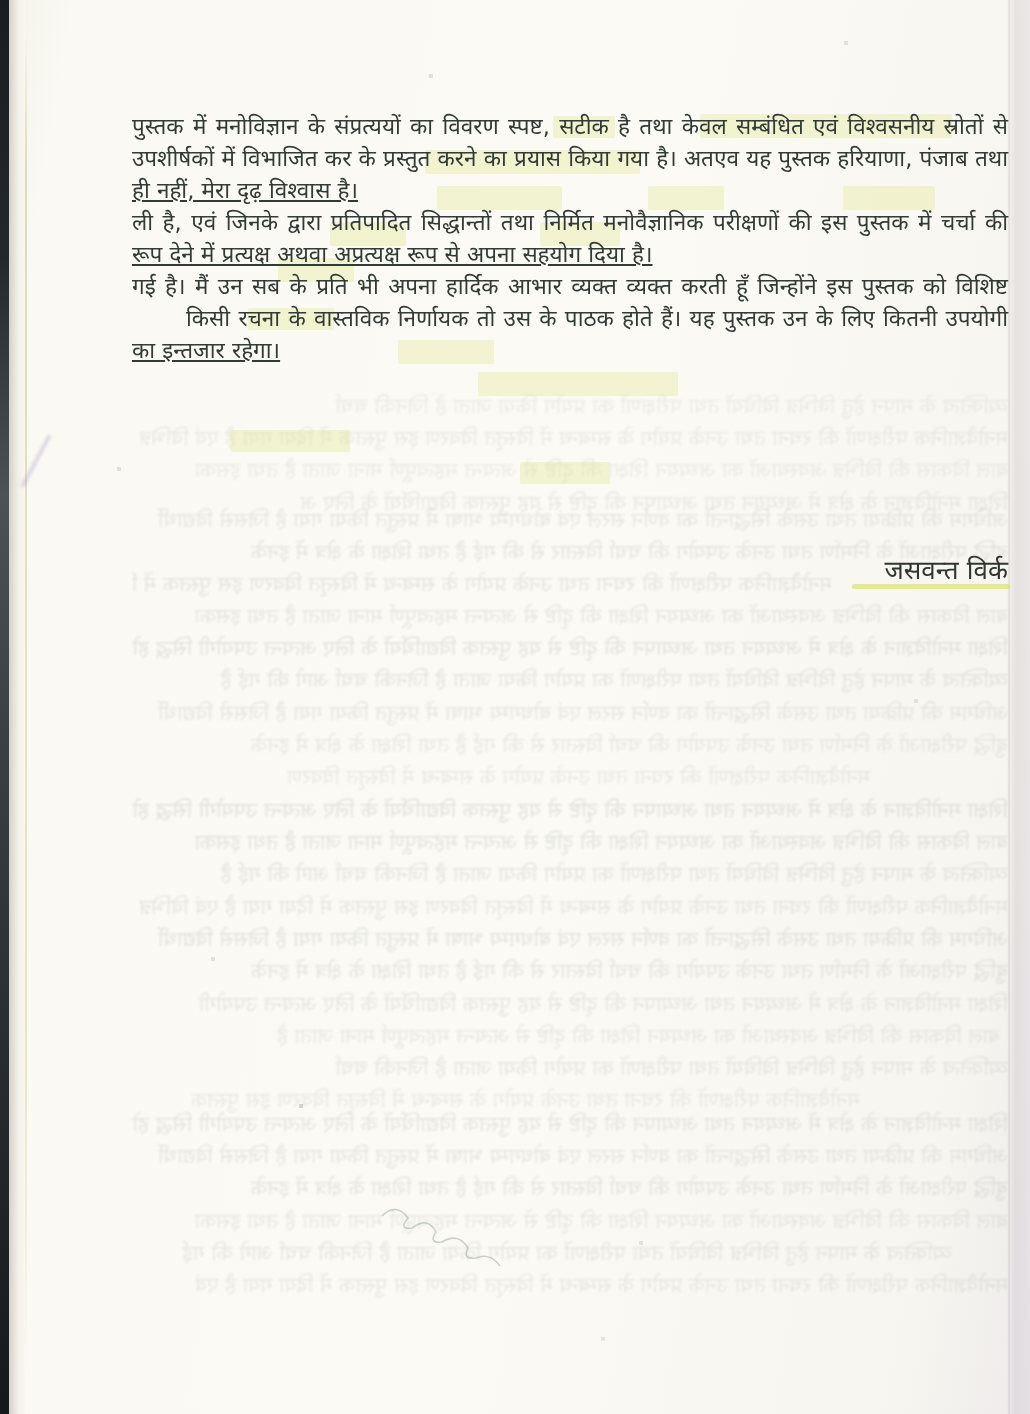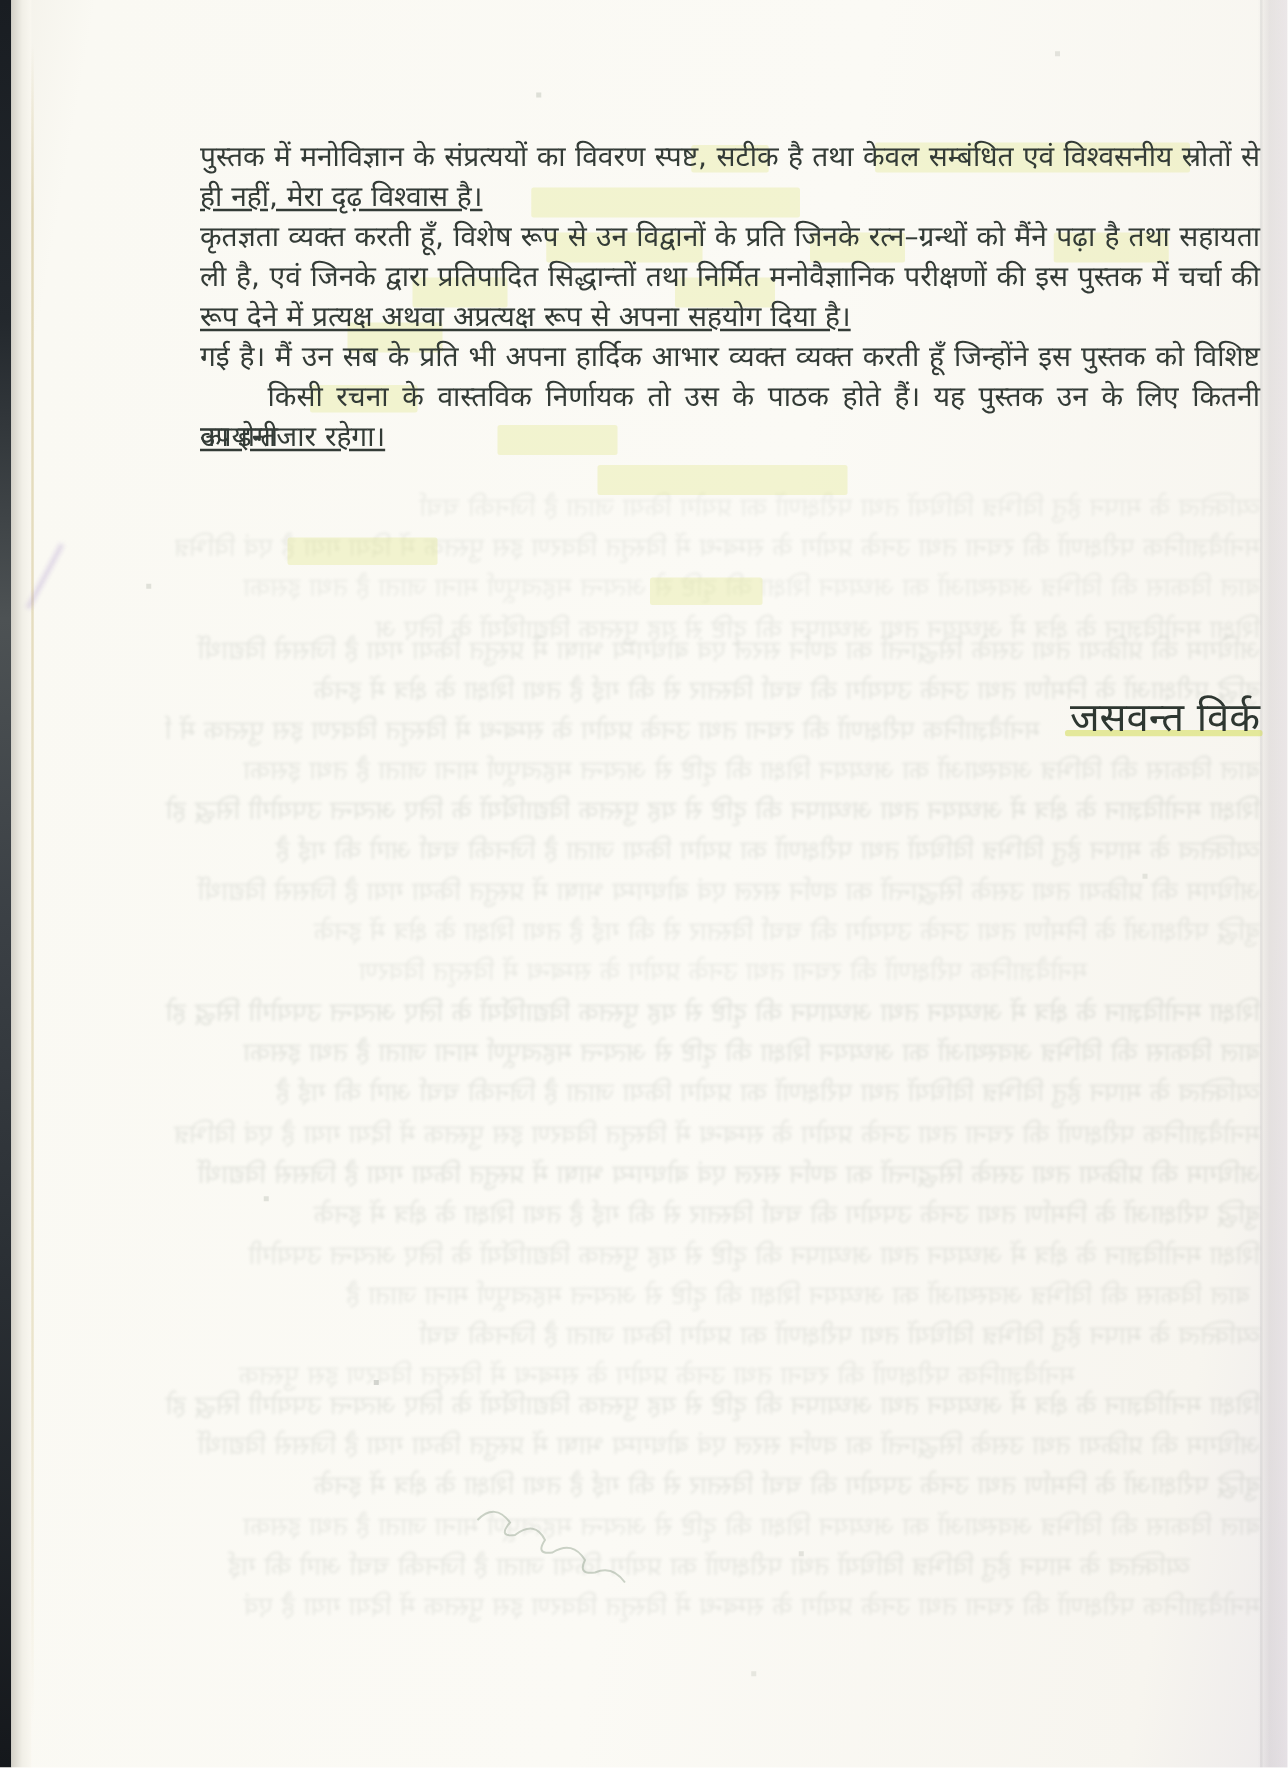--- a/index.html
+++ b/index.html
@@ -22,25 +22,25 @@
   #bleed{position:absolute;left:0;top:0;width:1030px;height:1414px;overflow:hidden;}
   .bleed-line{position:absolute;transform:scaleX(-1);filter:blur(1.3px);color:#5a675c;
     font-size:21px;line-height:28px;height:28px;overflow:hidden;white-space:nowrap;}
   
   #hl{position:absolute;left:0;top:0;width:1030px;height:1414px;}
   .hl{position:absolute;background:rgba(224,229,130,0.32);border-radius:2px;}
   .hl-strong{background:rgba(211,221,84,0.55);}
   
   .textcol{position:absolute;left:132px;top:110px;width:876px;color:#333b36;
     font-size:22.5px;line-height:32px;z-index:4;}
-  .tline{text-align:justify;text-align-last:justify;height:32px;margin-left:28px;}
+  .tline{text-align:justify;text-align-last:justify;height:32px;}
   .tlast{text-align-last:left;text-decoration:underline;}
   .tindent{text-indent:54px;}
   .signature{position:absolute;left:132px;top:551px;width:876px;text-align:right;
-    font-size:32px;color:#2e3731;z-index:4;}
+    font-size:26px;color:#2e3731;z-index:4;}
   
   .purple-mark{position:absolute;left:34px;top:432px;width:4px;height:58px;
     background:rgba(158,138,200,0.30);transform:rotate(28deg);filter:blur(1.5px);z-index:5;}
   .pen-mark{position:absolute;left:378px;top:1198px;z-index:5;opacity:0.45;}
   .specks{position:absolute;left:0;top:0;width:2px;height:2px;background:transparent;z-index:5;
     box-shadow:430px 75px 0 1px rgba(120,130,115,.22),845px 42px 0 1px rgba(120,130,115,.18),
       300px 1105px 0 1px rgba(100,110,100,.26),640px 1242px 0 1px rgba(120,130,115,.18),
       212px 958px 0 1px rgba(120,130,115,.2),915px 700px 0 1px rgba(120,130,115,.16),
       118px 468px 0 1px rgba(120,130,115,.2),602px 1338px 0 1px rgba(120,130,115,.15);}
 </style>
@@ -98,22 +98,22 @@
     <div class="hl" style="left: 248px; top: 308px; width: 86px; height: 22px;"></div>
     <div class="hl" style="left: 398px; top: 340px; width: 96px; height: 24px;"></div>
     <div class="hl" style="left: 478px; top: 372px; width: 200px; height: 24px;"></div>
     <div class="hl" style="left: 230px; top: 430px; width: 120px; height: 22px;"></div>
     <div class="hl" style="left: 520px; top: 462px; width: 90px; height: 22px;"></div>
     <div class="hl hl-strong" style="left: 852px; top: 584px; width: 158px; height: 5px;"></div>
   </div>
 
 <div class="textcol" id="paragraphs">
     <div class="tline">पुस्तक में मनोविज्ञान के संप्रत्ययों का विवरण स्पष्ट, सटीक है तथा  केवल सम्बंधित एवं विश्वसनीय स्रोतों से</div>
+    <div class="tline">उपशीर्षकों में विभाजित कर के प्रस्तुत करने का प्रयास किया गया है। अतएव यह पुस्तक हरियाणा, पंजाब तथा</div>
     <div class="tline tlast">ही नहीं, मेरा दृढ़ विश्वास है।</div>
-    <div class="tline">कृतज्ञता व्यक्त करती हूँ, विशेष रूप से उन विद्वानों के प्रति जिनके रत्न–ग्रन्थों को मैंने पढ़ा है तथा सहायता</div>
     <div class="tline">ली है, एवं जिनके द्वारा प्रतिपादित सिद्धान्तों तथा निर्मित मनोवैज्ञानिक परीक्षणों की इस पुस्तक में चर्चा की</div>
     <div class="tline tlast">रूप देने में प्रत्यक्ष अथवा अप्रत्यक्ष रूप से अपना सहयोग दिया है।</div>
     <div class="tline">गई है। मैं उन सब के प्रति भी अपना हार्दिक आभार व्यक्त  व्यक्त करती हूँ जिन्होंने इस पुस्तक को विशिष्ट</div>
     <div class="tline tindent">किसी रचना के वास्तविक निर्णायक तो उस के पाठक होते हैं। यह पुस्तक उन के लिए कितनी उपयोगी</div>
     <div class="tline tlast">का इन्तजार रहेगा।</div>
   </div>
 
 <div class="signature">जसवन्त विर्क</div>
 
 <div class="purple-mark"></div>

